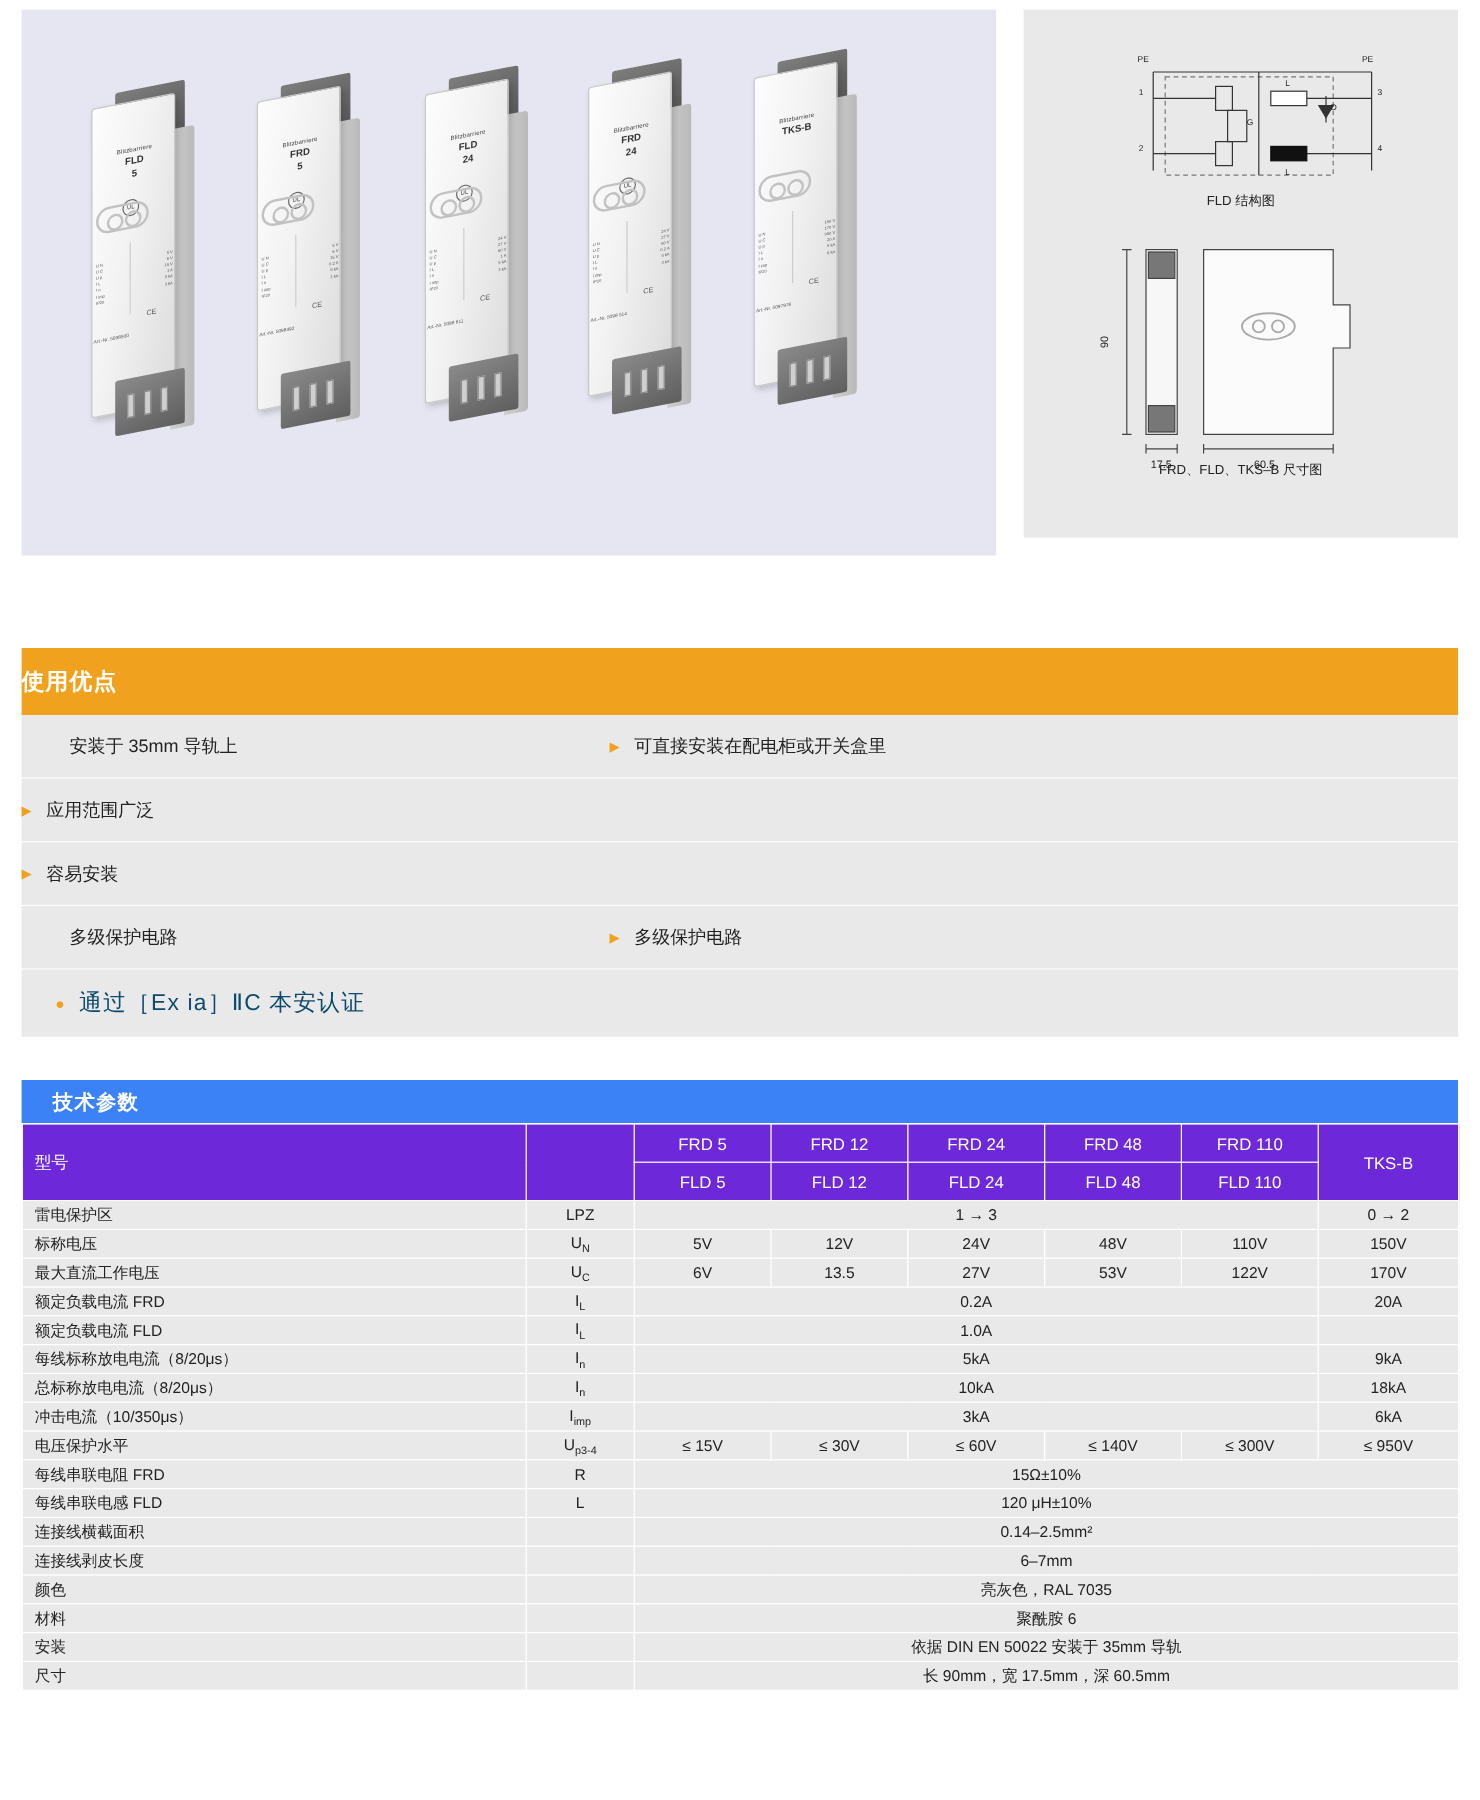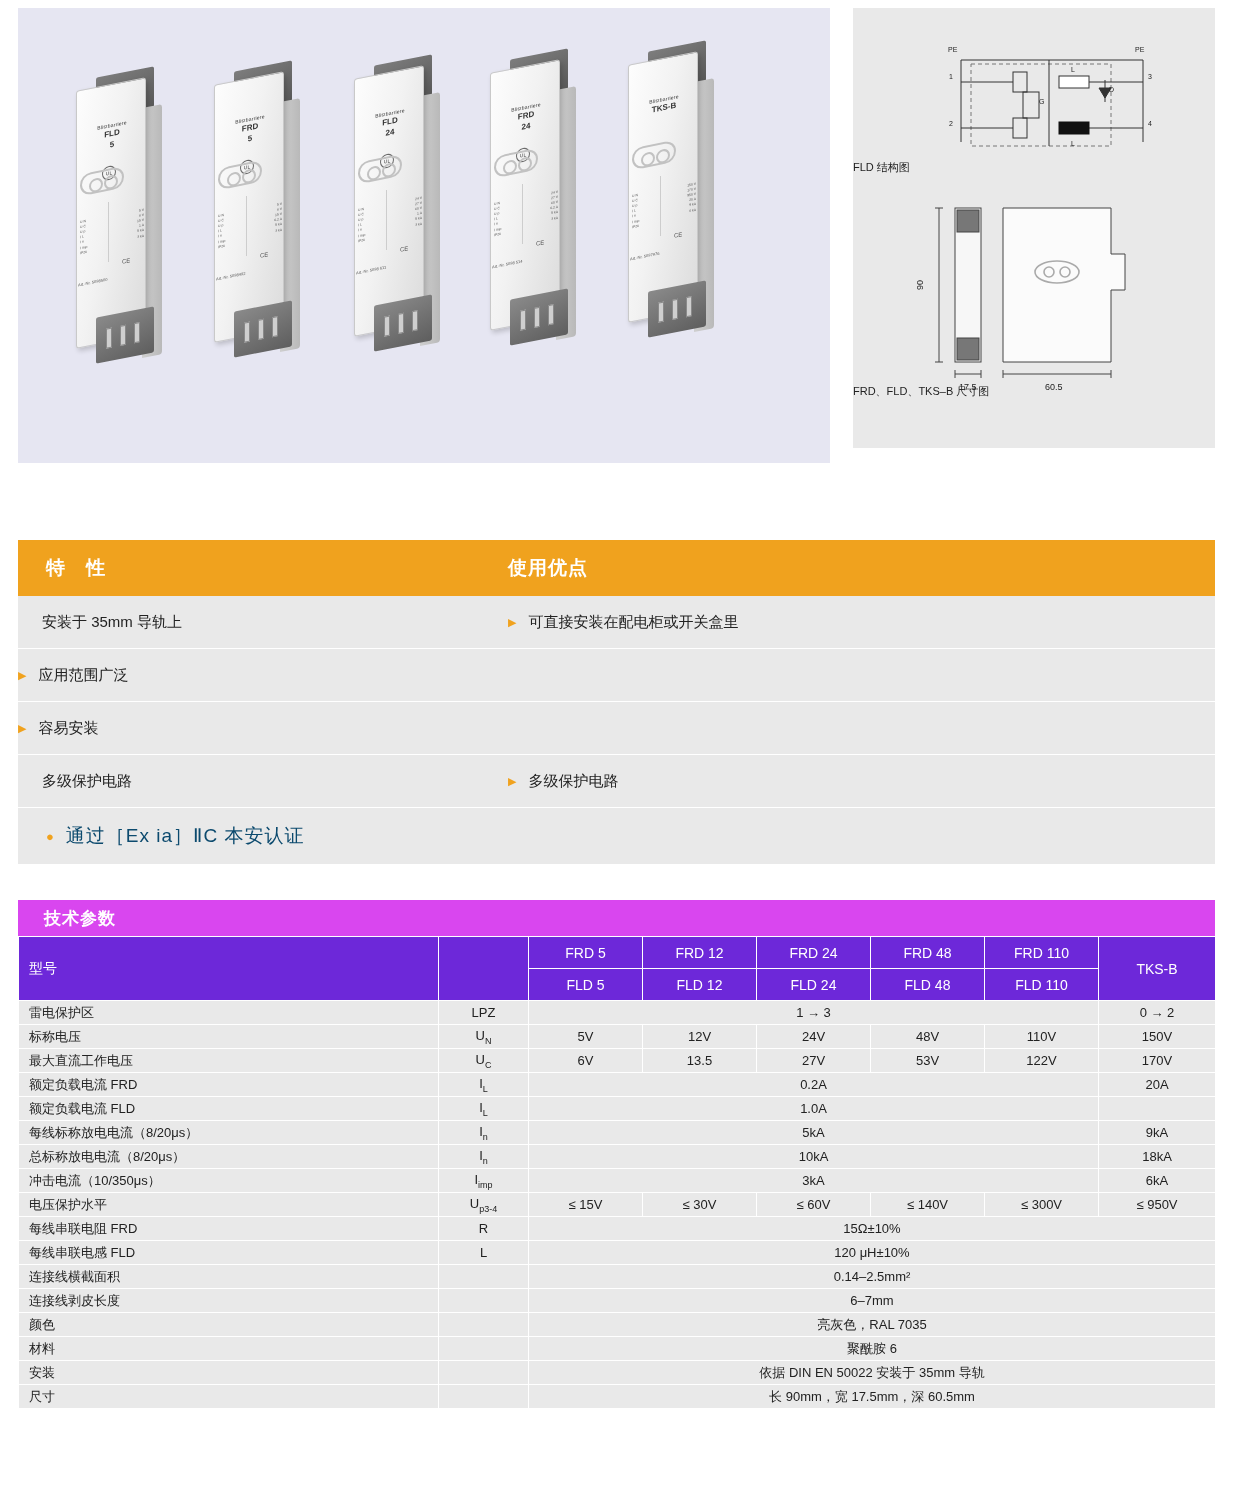--- a/index.html
+++ b/index.html
@@ -157,21 +157,21 @@
   
   .diagram-panel {
     position: absolute;
     left: 853px; top: 8px;
     width: 362px; height: 440px;
     background: #e9e9e9;
   }
   .cap-title {
     position: absolute;
     width: 100%;
-    text-align: left;
+    text-align: center;
     font-size: 11px;
     color: #222;
   }
   .dim-title { font-size: 11px; }
 
   
   .features {
     position: absolute;
     left: 18px; top: 540px;
     width: 1197px;
@@ -198,21 +198,21 @@
   }
   .feat-row {
     display: flex;
     height: 53px;
     align-items: center;
     background: #e9e9e9;
     border-bottom: 1px solid #ffffff;
   }
   .feat-row .c1 {
     width: 490px;
-    padding-left: 24px;
+    padding-left: 40px;
     font-size: 15px;
     color: #222;
   }
   .feat-row .c2 {
     display: flex;
     align-items: center;
     font-size: 15px;
     color: #222;
   }
   .tri {
@@ -240,21 +240,21 @@
 
   
   .tech {
     position: absolute;
     left: 18px; top: 900px;
     width: 1197px;
     font-size: 13px;
   }
   .tech-head {
     height: 36px;
-    background: #d946ef;
+    background: #3b82f6;
     color: #fff;
     font-size: 17px;
     font-weight: bold;
     display: flex;
     align-items: center;
     padding-left: 26px;
     letter-spacing: 1px;
   }
   table.tt {
     width: 100%;
@@ -665,21 +665,20 @@
         <text x="192" y="196">60.5</text>
       </g>
     </svg>
 
     <div class="cap-title dim-title" style="top:376px;">FRD、FLD、TKS–B 尺寸图</div>
   </div>
 </div>
 
 <div class="features">
   <div class="feat-head">
-    <div class="h1">特  性</div>
     <div class="h2">使用优点</div>
   </div>
 
   <div class="feat-row">
     <div class="c1">安装于 35mm 导轨上</div>
     <div class="c2">
       <span class="tri">▶</span>
       <span>可直接安装在配电柜或开关盒里</span>
     </div>
   </div>

